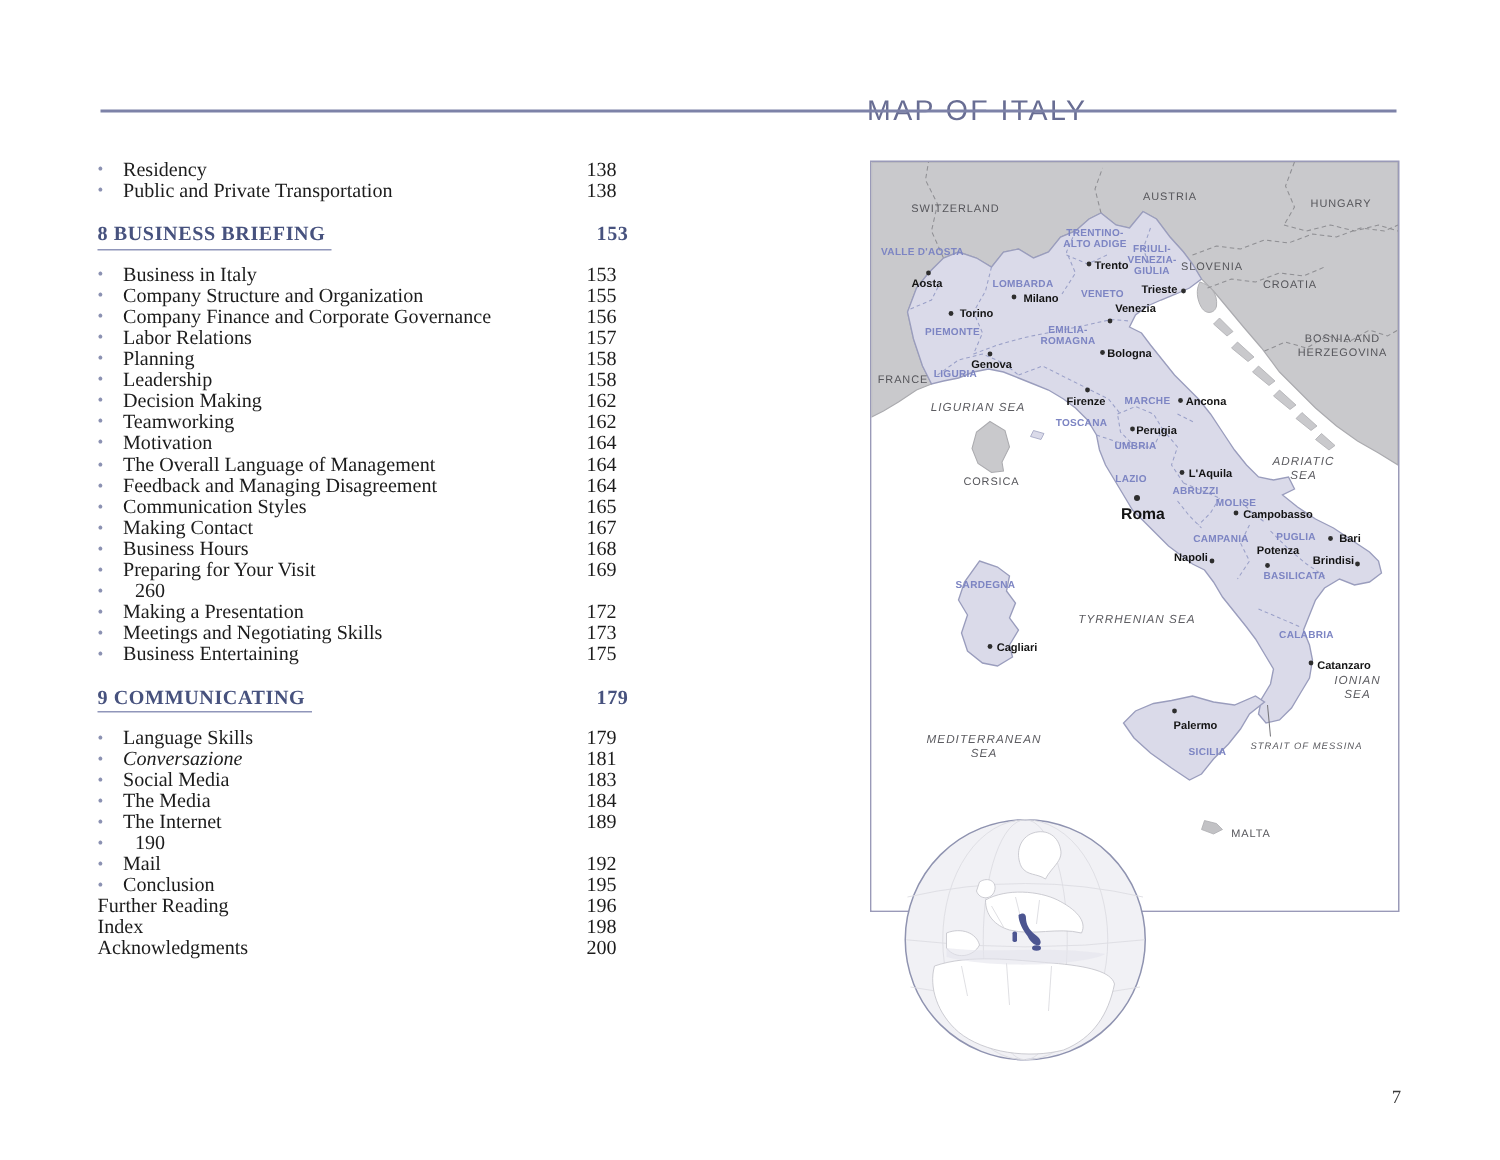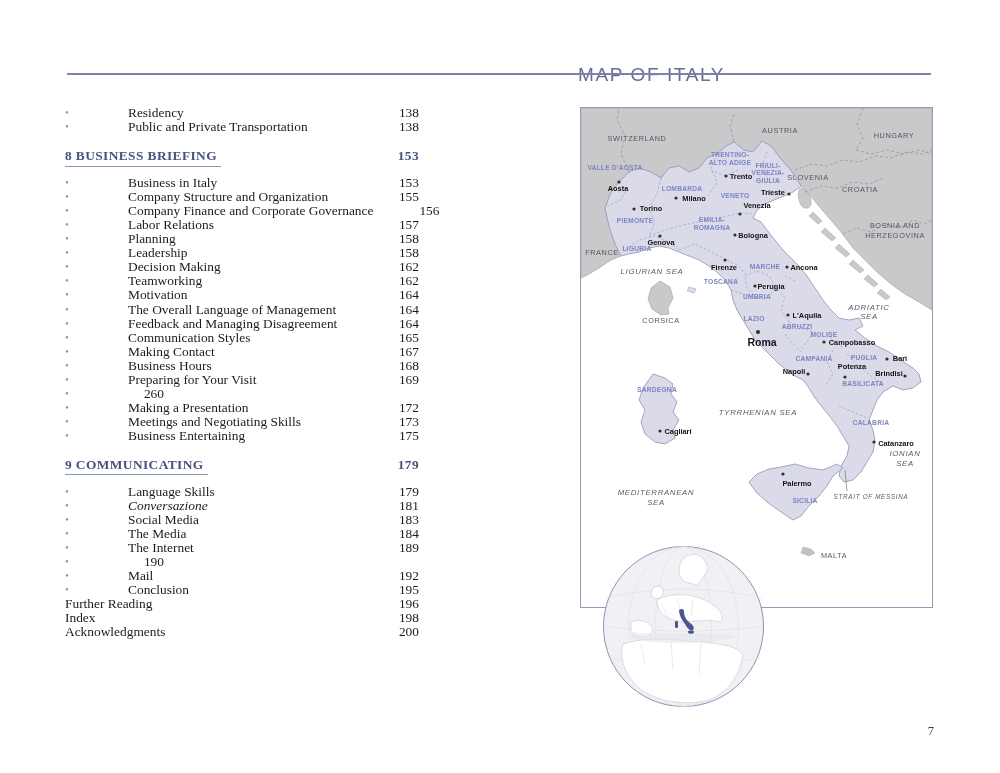--- a/index.html
+++ b/index.html
@@ -7,26 +7,26 @@
         font-family:"Liberation Serif",serif;color:#1c1c1c;}
 
   
   .page-title{position:absolute;left:578px;top:64px;
               font-family:"Liberation Sans",sans-serif;font-size:19px;font-weight:400;
               letter-spacing:1.6px;color:#686d93;}
   .header-rule{position:absolute;left:67px;top:73px;width:864px;height:2px;background:#7d82a8;}
 
   
   .toc{position:absolute;left:63px;top:106px;width:356px;font-size:13.4px;line-height:14.05px;}
-  .toc-row{display:flex;align-items:baseline;height:14.05px;gap:46px;}
+  .toc-row{display:flex;align-items:baseline;height:14.05px;}
   .bullet{flex:0 0 19px;}
   .bullet::before{content:'\2022';color:#8b91b2;font-size:11px;position:relative;left:2px;top:-1px;}
   .t-label{flex:1;white-space:nowrap;}
   .t-label.italic{font-style:italic;}
-  .t-page{width:36px;text-align:right;}
+  .t-page{width:36px;text-align:center;}
   .toc-group.plain{}
   .toc-group.plain .toc-row{padding-left:2px;}
   .toc-heading{display:flex;align-items:flex-end;height:14px;margin:15px 0 13px;
                color:#47527e;font-weight:bold;letter-spacing:.4px;}
   .h-label{flex:1;padding-left:2px;}
   .h-underline{border-bottom:1.3px solid #9096ba;padding-bottom:2.5px;padding-right:4px;}
   .h-page{width:36px;text-align:right;}
 
   
   .map-box{position:absolute;left:580px;top:107px;width:351px;height:499px;

